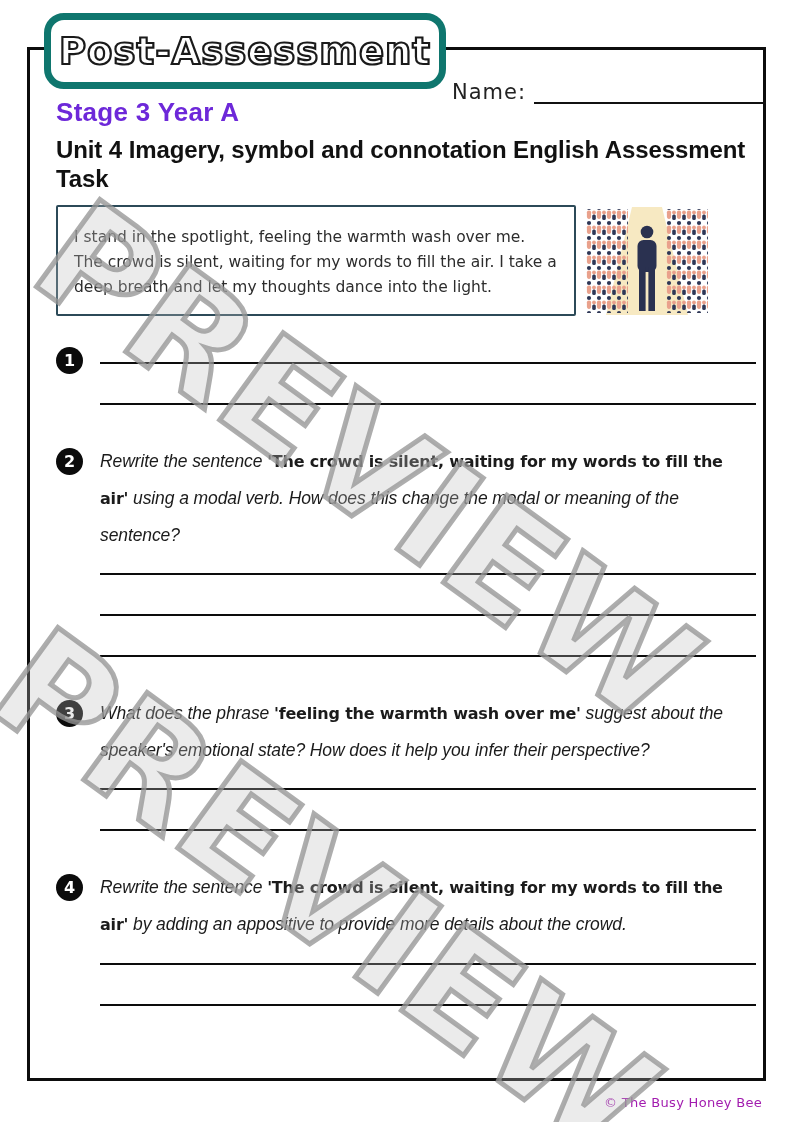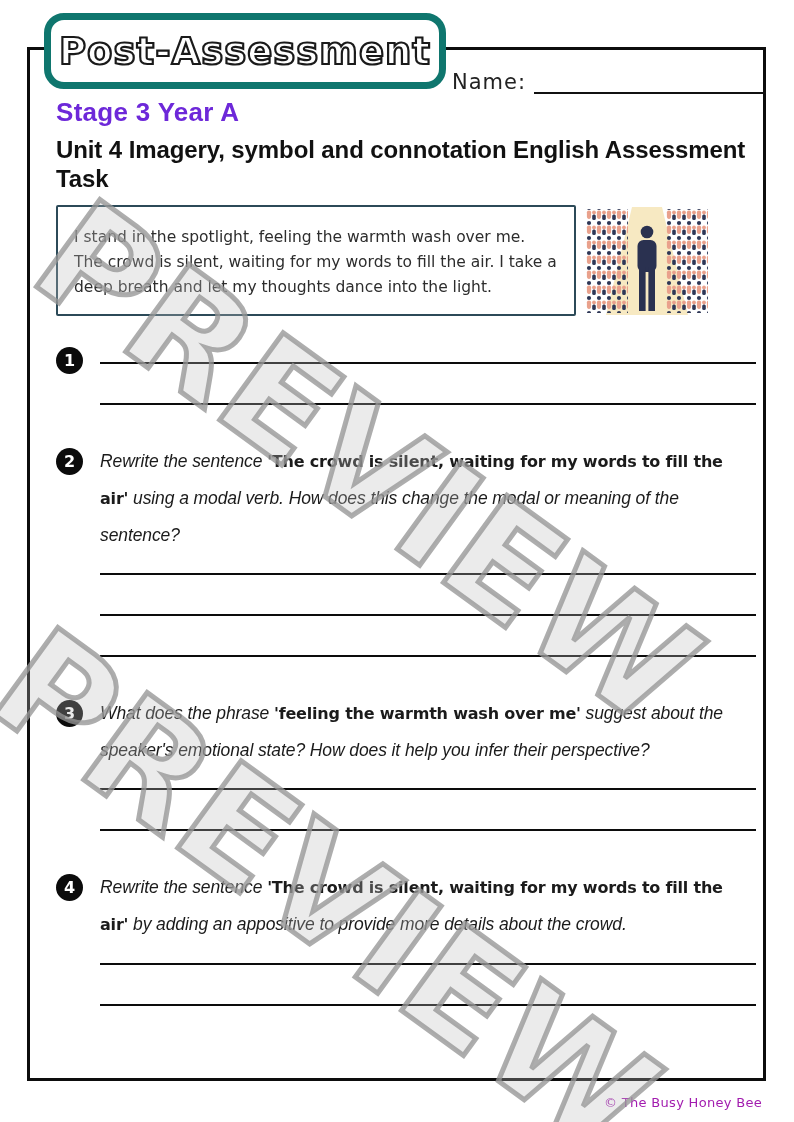--- a/index.html
+++ b/index.html
@@ -16,21 +16,21 @@
     position:absolute;left:44px;top:13px;width:388px;height:62px;background:#ffffff;
     border:7px solid #0f766e;border-radius:20px;display:flex;align-items:center;
     justify-content:center;z-index:3;
   }
   .banner-title{
     font-family:"DejaVu Sans",sans-serif;font-size:37px;font-weight:800;
     letter-spacing:1px;color:#ffffff;-webkit-text-stroke:2.2px #1a1a1a;
     text-shadow:0 0 1px #1a1a1a;white-space:nowrap;
   }
   
-  .name-row{position:absolute;left:452px;top:66px;display:flex;align-items:flex-end;z-index:3;}
+  .name-row{position:absolute;left:452px;top:76px;display:flex;align-items:flex-end;z-index:3;}
   .name-label{font-family:"DejaVu Sans",sans-serif;font-size:21px;letter-spacing:1px;color:#222;}
   .name-line{display:inline-block;width:232px;height:26px;border-bottom:2.5px solid #111;margin-left:8px;}
   
   .content{position:absolute;left:56px;top:98px;width:700px;z-index:2;}
   .stage-heading{
     font-family:"Liberation Sans",sans-serif;font-weight:800;font-size:26px;
     line-height:1.15;margin:0 0 8px 0;color:#6d28d9;letter-spacing:0.3px;
   }
   .unit-heading{
     font-family:"Liberation Sans",sans-serif;font-weight:800;font-size:24px;

